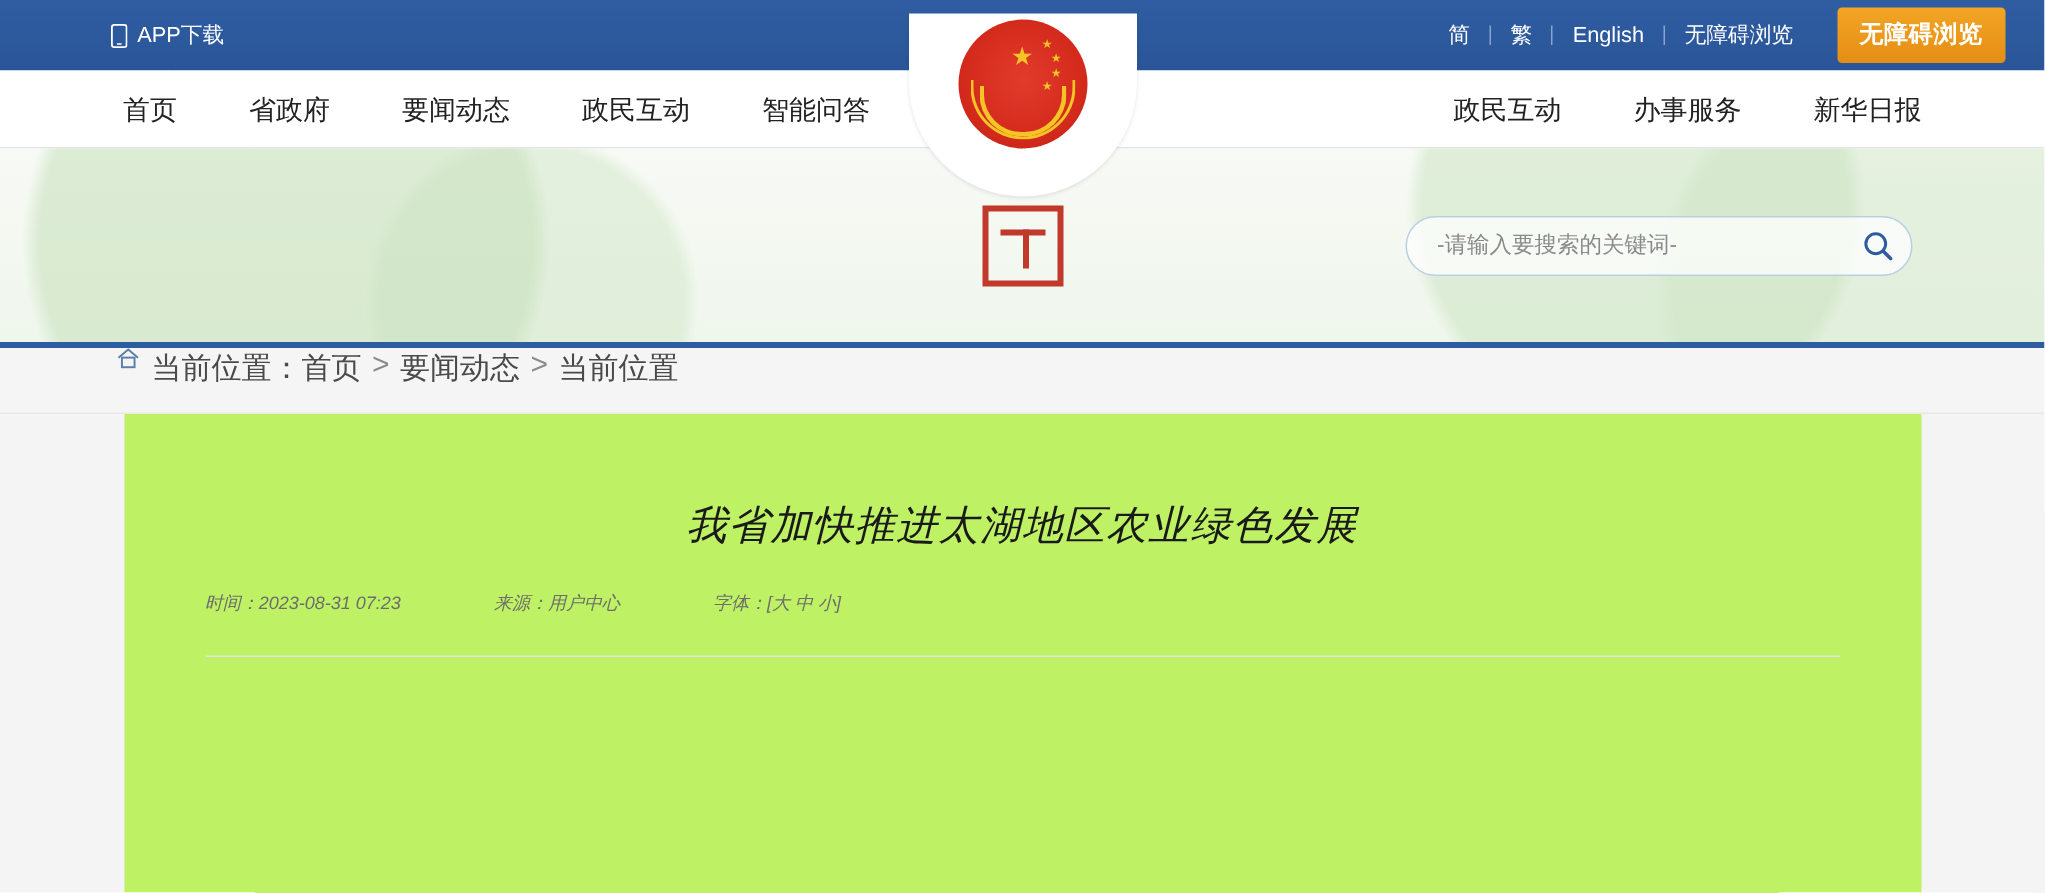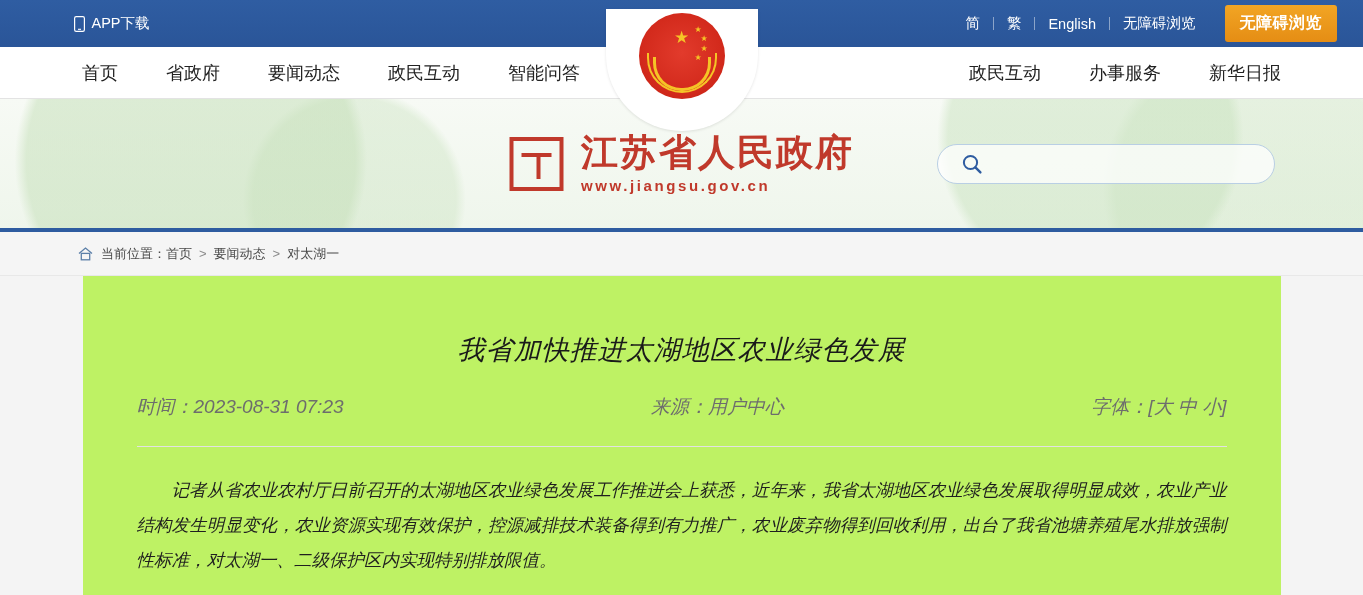--- a/index.html
+++ b/index.html
@@ -190,23 +190,23 @@
     width: 32px; height: 32px; border-radius: 50%;
     display: flex; align-items: center; justify-content: center;
     cursor: pointer;
   }
 
   
   .crumb {
     height: 44px;
     background: #f5f5f5;
     border-bottom: 1px solid #e8e8e8;
-    display: flex; align-items: center;
+    display: flex; align-items: flex-start;
     padding: 0 58px 0 78px;
-    font-size: 13px;
+    font-size: 20px;
     color: #4a4a4a;
   }
   .crumb a { color: #4a4a4a; text-decoration: none; }
   .crumb .sp { margin: 0 7px; color: #8b8b8b; }
   .home-ico { margin-right: 8px; display: inline-flex; }
 
   
   .page-body { background: #f4f4f4; height: calc(595px - 47px - 52px - 133px - 44px); }
   .article {
     width: 1198px;
@@ -219,24 +219,24 @@
   .art-title {
     text-align: center;
     font-size: 27px;
     color: #1a1a1a;
     font-weight: normal;
     font-family: "Liberation Serif", serif;
     letter-spacing: 1px;
     margin: 18px 0 0 0;
   }
   .art-meta {
-    display: flex; align-items: center; justify-content: space-between;
-    gap: 40px;
+    display: flex; align-items: center; justify-content: flex-start;
+    gap: 62px;
     margin-top: 26px;
-    font-size: 19px;
+    font-size: 12px;
     color: #6d6d6d;
   }
   .fs-opt { color: #6d6d6d; }
   .art-rule {
     margin: 26px 0 0 0;
     border-top: 1px solid #e2e2e2;
   }
   .art-body {
     margin-top: 26px;
     font-family: "Liberation Serif", serif;
@@ -348,27 +348,24 @@
   <div class="nav-right">
     <div class="nav-item">政民互动</div>
     <div class="nav-item">办事服务</div>
     <div class="nav-item">新华日报</div>
   </div>
 </div>
 
 <div class="banner">
   <div class="logo-block">
     <div class="logo-mark"></div>
-    <div>
-      <div class="logo-text-cn">江苏省人民政府</div>
-      <div class="logo-text-url">www.jiangsu.gov.cn</div>
-    </div>
   </div>
 
   <div class="searchbox">
+    <input type="text" placeholder="-请输入要搜索的关键词-" style="">
     <div class="search-btn">
       <svg width="24" height="24" viewBox="0 0 24 24">
         <circle cx="10.5" cy="10.5" r="6.6" fill="none" stroke="#2e5ca0" stroke-width="2"></circle>
         <line x1="15.4" y1="15.4" x2="20.4" y2="20.4" stroke="#2e5ca0" stroke-width="2.4" stroke-linecap="round"></line>
       </svg>
     </div>
   </div>
 </div>
 
 <div class="crumb">
@@ -376,27 +373,26 @@
     <svg width="15" height="14" viewBox="0 0 15 14">
         <path d="M1 6.5 L7.5 1 L14 6.5" fill="none" stroke="#5b7fa8" stroke-width="1.3"></path>
         <rect x="3.3" y="6.4" width="8.4" height="6.4" fill="none" stroke="#5b7fa8" stroke-width="1.3"></rect>
       </svg>
   </span>
   <span>当前位置：</span>
   <a href="#">首页</a>
   <span class="sp">&gt;</span>
   <a href="#">要闻动态</a>
   <span class="sp">&gt;</span>
-  <a href="#">对太湖一</a>
+  <a href="#">当前位置</a>
 </div>
 
 <div class="page-body">
   <div class="article">
     <h1 class="art-title">我省加快推进太湖地区农业绿色发展</h1>
     <div class="art-meta">
       <span>时间：2023-08-31 07:23</span>
       <span>来源：用户中心</span>
       <span class="fs-opt">字体：[大 中 小]</span>
     </div>
     <div class="art-rule"></div>
-    <p class="art-body">记者从省农业农村厅日前召开的太湖地区农业绿色发展工作推进会上获悉，近年来，我省太湖地区农业绿色发展取得明显成效，农业产业结构发生明显变化，农业资源实现有效保护，控源减排技术装备得到有力推广，农业废弃物得到回收利用，出台了我省池塘养殖尾水排放强制性标准，对太湖一、二级保护区内实现特别排放限值。</p>
   </div>
 </div>
 
 </body></html>

